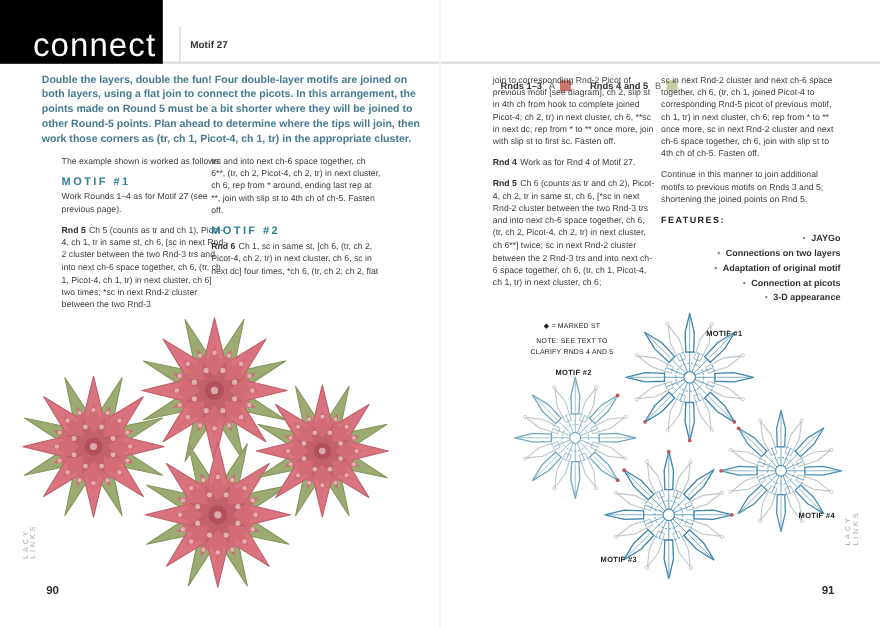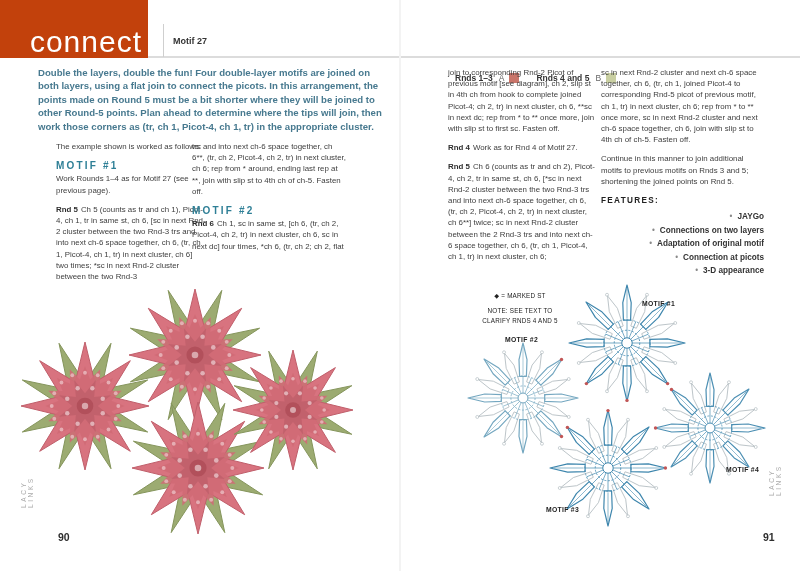--- a/index.html
+++ b/index.html
@@ -48,33 +48,33 @@
   .diag-label { position:absolute; font-size:6.8px; font-weight:bold; color:#222; letter-spacing:0.3px; white-space:nowrap; }
   .diag-label.m1 { left:212px; top:40px; }
   .diag-label.m2 { left:75px;  top:76px; }
   .diag-label.m3 { left:116px; top:246px; }
   .diag-label.m4 { left:296px; top:206px; }
 
   
   .side-label { color:#a9a9a9; font-size:6.5px; letter-spacing:2.6px; writing-mode:vertical-rl; transform:rotate(180deg); }
   .side-left  { left:20px;  top:448px; height:60px; }
   .side-right { left:768px; top:436px; height:60px; }
-  .pageno { font-size:10.5px; font-weight:bold; color:#2e2e2e;margin-left:16px; }
+  .pageno { font-size:10.5px; font-weight:bold; color:#2e2e2e; }
   .pageno-left  { left:42px;  top:531px; }
   .pageno-right { left:747px; top:531px; }
 </style>
 </head>
 <body>
 
 <div id="canvas">
 
   <div class="abs rule-top"></div>
   <div class="abs gutter"></div>
 
-  <div class="abs title-box" id="title-box" style="background: #c2410c;">
+  <div class="abs title-box" id="title-box" style="background: #000000;">
     <span>connect</span>
   </div>
   <div class="abs header-divider"></div>
   <div class="abs motif-label">Motif 27</div>
 
   <div class="abs legend">
     <div class="legend-item">
       <span class="legend-label">Rnds 1–3</span>
       <span class="legend-letter">A</span>
       <span class="swatch" id="swatch-a" style="background: rgb(201, 117, 106);"></span>

